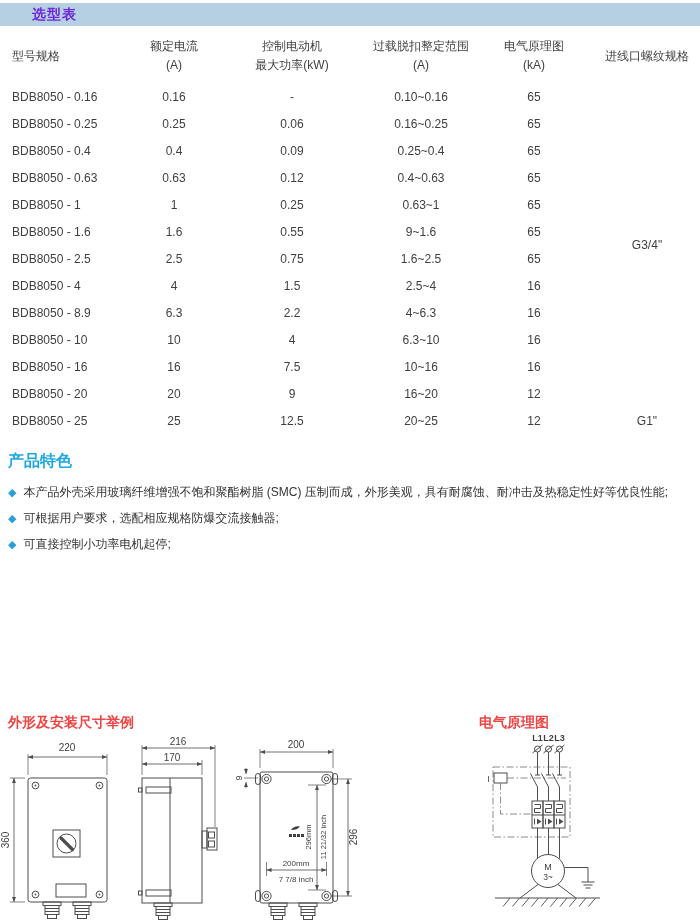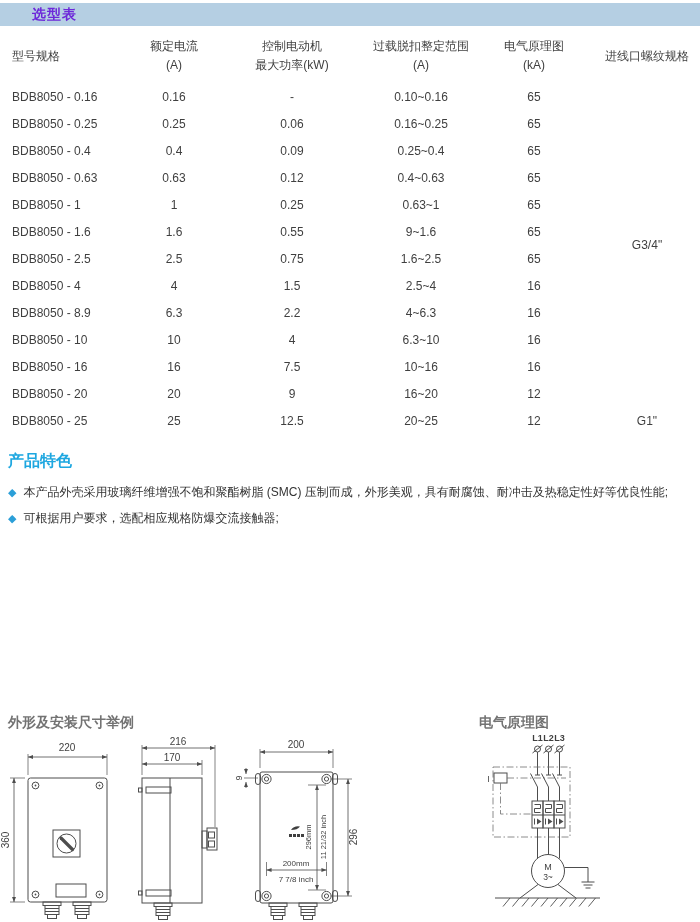--- a/index.html
+++ b/index.html
@@ -22,21 +22,21 @@
   table.spec tbody td { height:27px; }
   table.spec .model { text-align:left; padding-left:12px; }
 
   
   .features { position:absolute; top:452px; left:8px; width:690px; }
   .features .sec-head { font-size:16px; font-weight:bold; color:#1ea7e0; line-height:18px; margin:0 0 9px 0; }
   .feature-item { font-size:12px; color:#333333; line-height:26px; white-space:nowrap; }
   .feature-item .bullet { color:#2b9fd8; font-size:11px; margin-right:7px; }
 
   
-  .sec-title { position:absolute; top:714px; font-size:14px; font-weight:bold; color:#737373; }
+  .sec-title { position:absolute; top:714px; font-size:14px; font-weight:bold; color:#ef4444; }
   .sec-title.left { left:8px; }
   .sec-title.right { left:435px;padding-left:44px; }
 
   
   svg { position:absolute; }
   svg.dims { top:735px; left:0; }
   svg.schem { top:725px; left:430px; }
   svg text { font-family:"Liberation Sans","DejaVu Sans",sans-serif; fill:#3f3f3f; stroke:none; }
   .ln { stroke:#4d4d4d; stroke-width:1; fill:none; }
   .dim { stroke-width:0.8; }
@@ -175,20 +175,21 @@
         <td>12</td>
       <td>G1"</td>
     </tr>
   </tbody>
 </table>
 
 <div class="features">
   <div class="sec-head">产品特色</div>
   <div class="feature-item"><span class="bullet">◆</span><span>本产品外壳采用玻璃纤维增强不饱和聚酯树脂 (SMC) 压制而成，外形美观，具有耐腐蚀、耐冲击及热稳定性好等优良性能;</span></div>
   <div class="feature-item"><span class="bullet">◆</span><span>可根据用户要求，选配相应规格防爆交流接触器;</span></div>
+  <div class="feature-item"><span class="bullet">◆</span><span>可直接控制小功率电机起停;</span></div>
 </div>
 
 <div class="sec-title left">外形及安装尺寸举例</div>
 <div class="sec-title right">电气原理图</div>
 
 <svg class="dims" width="430" height="187" viewBox="0 0 430 187">
   <defs>
     <marker id="arr" viewBox="0 0 10 10" refX="9" refY="5" markerWidth="7" markerHeight="7" orient="auto-start-reverse">
       <path d="M0,1.5 L9,5 L0,8.5 z" fill="#4d4d4d"></path>
     </marker>

